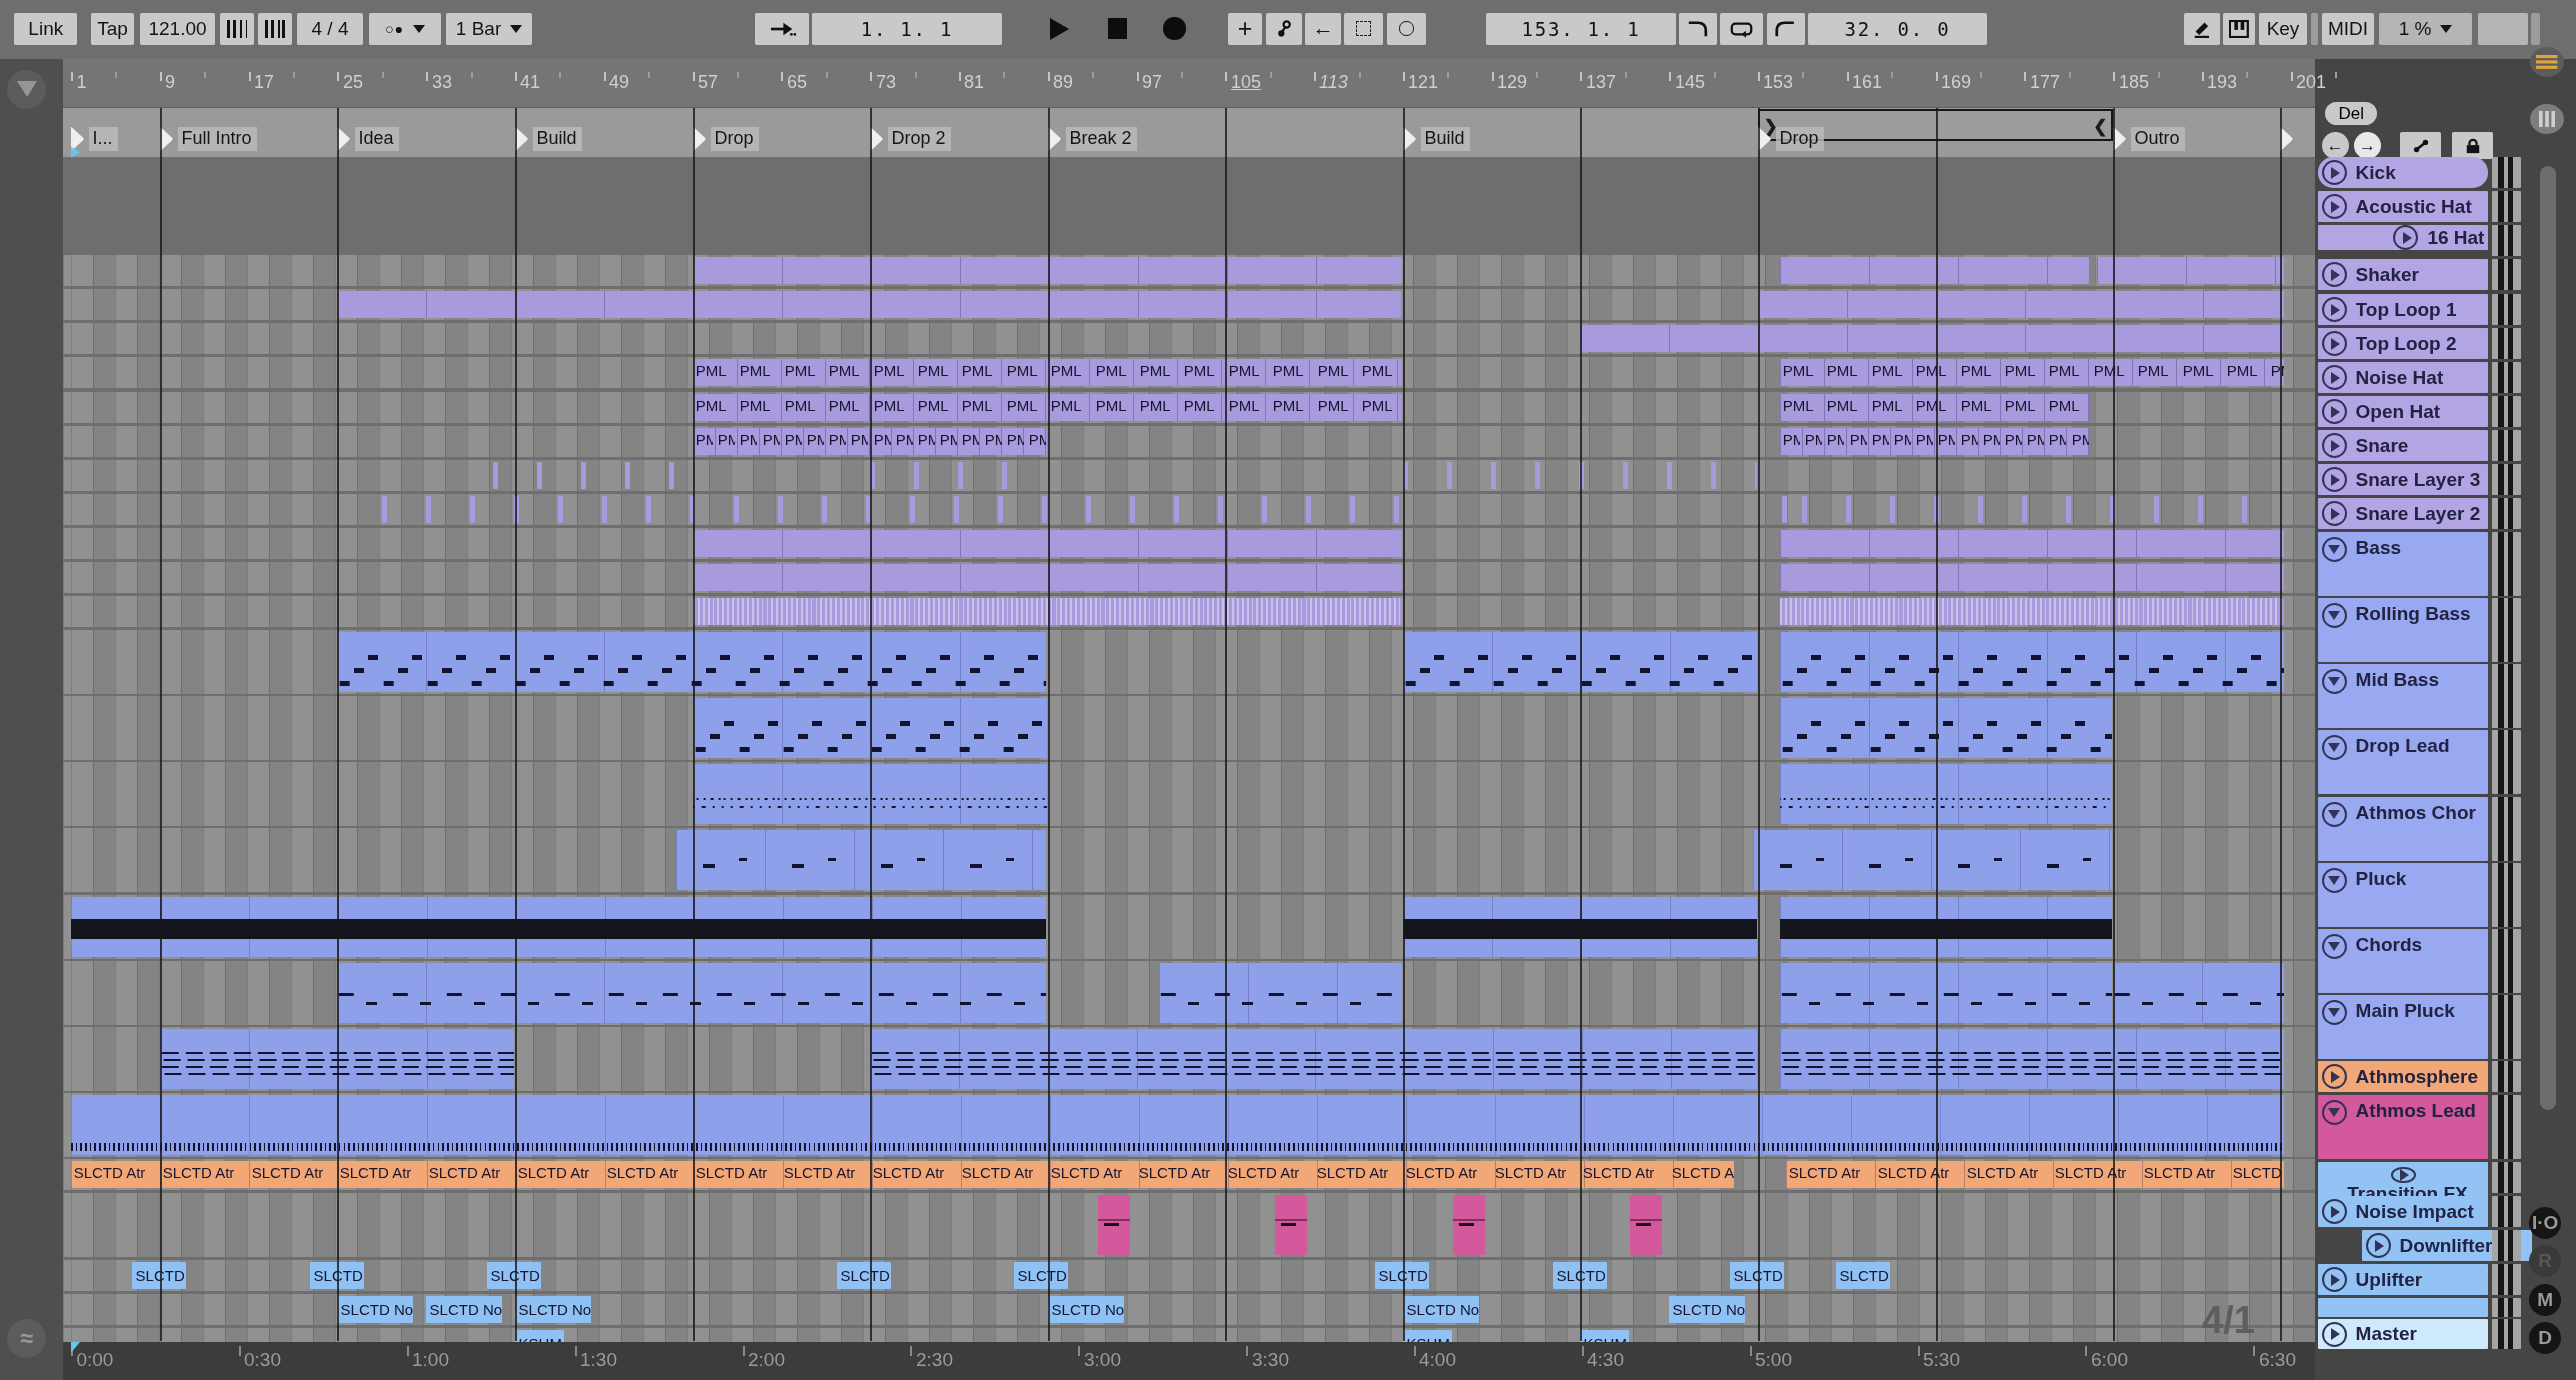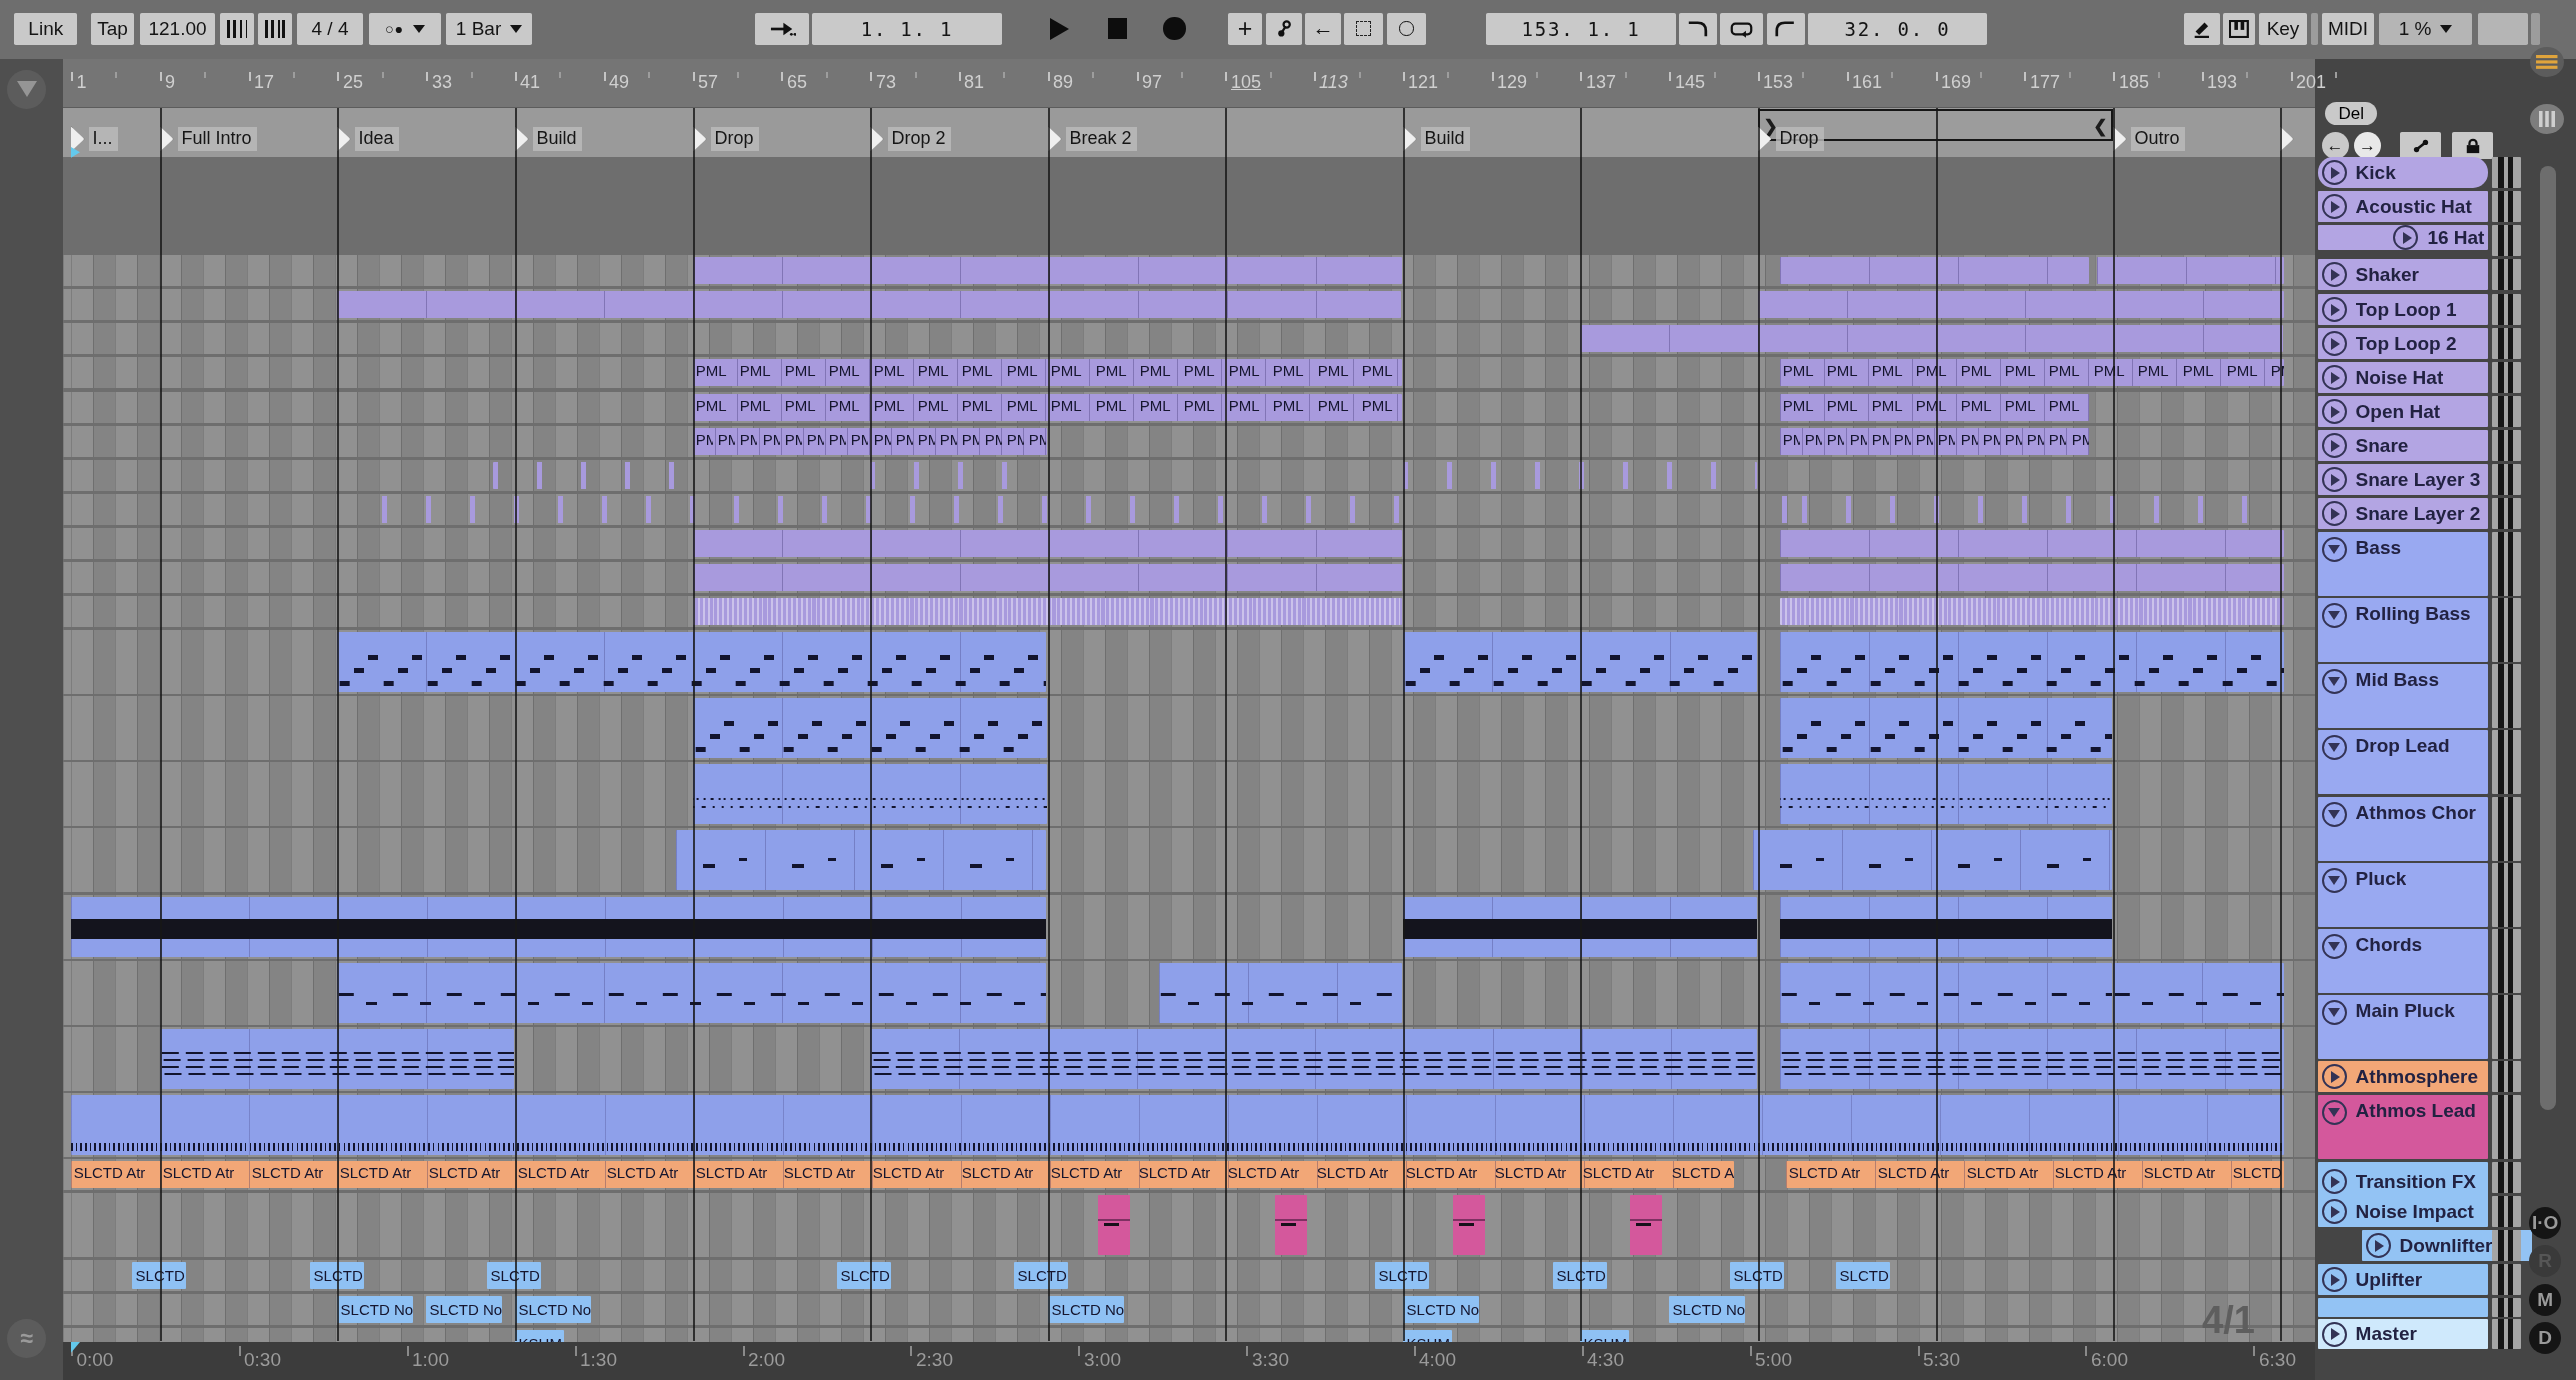--- a/index.html
+++ b/index.html
@@ -888,21 +888,21 @@
           <span class="tname">Athmosphere</span>
         </div>
         <div class="meter" style="top: 1002px; height: 31px;"></div>
         <div class="thead" style="top: 1036px; height: 64px; background: rgb(212, 88, 156);">
           <div class="ticon">
             <span class="f"></span>
           </div>
           <span class="tname">Athmos Lead</span>
         </div>
         <div class="meter" style="top: 1036px; height: 64px;"></div>
-        <div class="thead centered" style="top: 1103px; height: 39px; background: rgb(147, 195, 244);">
+        <div class="thead centered" style="top: 1103px; height: 39px; background: rgb(147, 195, 244); flex-direction: column;">
           <div class="ticon">
             <span class="p"></span>
           </div>
           <span class="tname">Transition FX</span>
         </div>
         <div class="meter" style="top: 1103px; height: 31px;"></div>
         <div class="thead centered" style="top: 1137px; height: 31px; background: rgb(147, 195, 244);">
           <div class="ticon">
             <span class="p"></span>
           </div>

